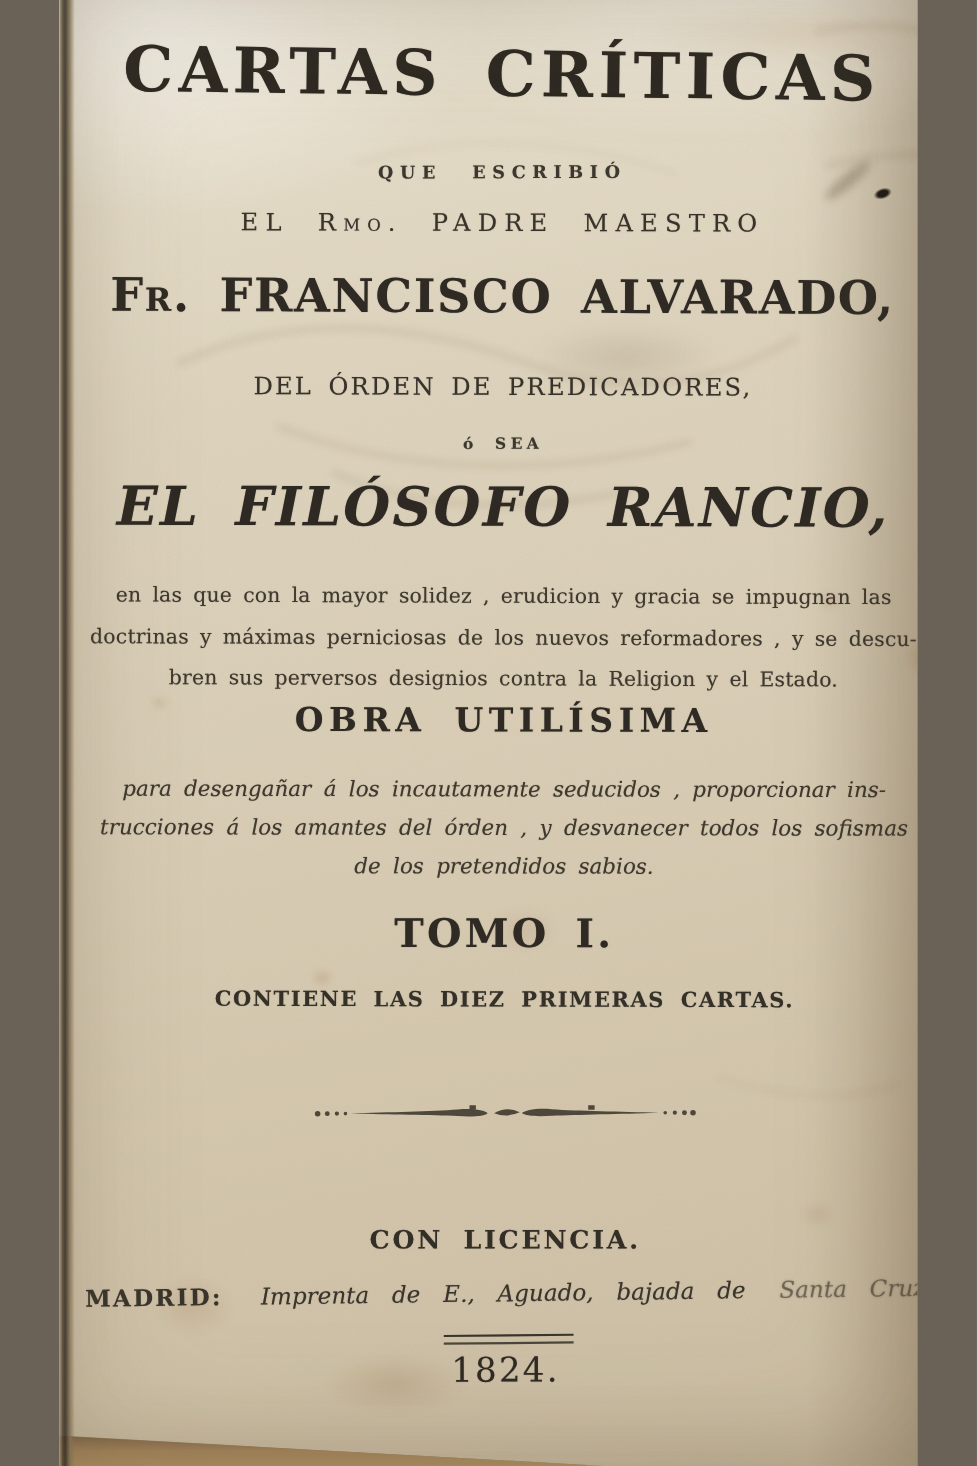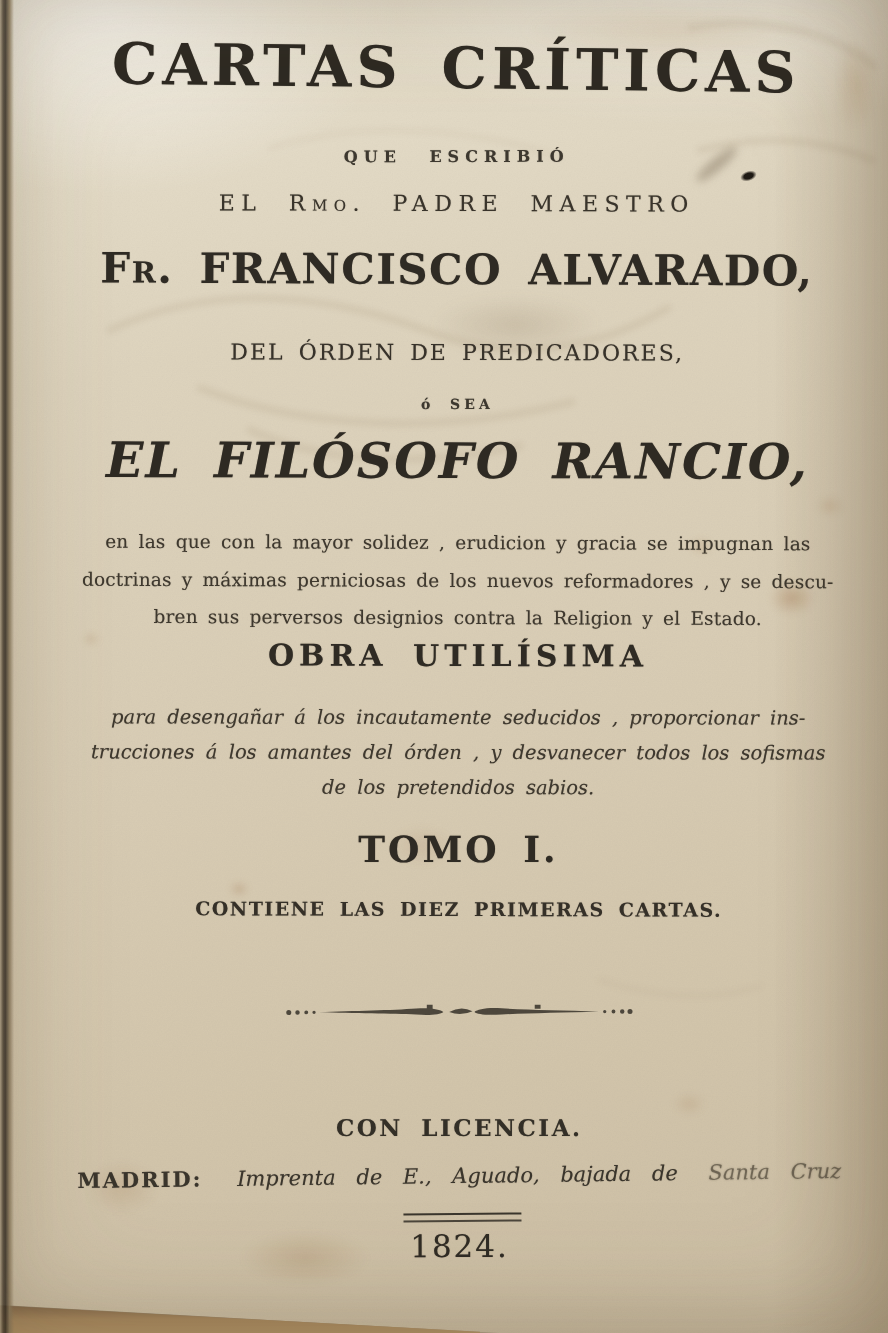--- a/index.html
+++ b/index.html
@@ -1,18 +1,18 @@
 <!DOCTYPE html>
 <html><head>
 <meta charset="utf-8">
 <style>
   html,body{margin:0;padding:0;background:#6b6257;}
   .photo{
     position:relative;
-    width:888px;height:1333px;
+    width:780px;height:1333px;
     margin:0 auto;
     overflow:hidden;
     font-family:"DejaVu Serif","Liberation Serif",serif;
     background:
       radial-gradient(ellipse 420px 260px at 12% 1%, rgba(255,255,255,.55), rgba(255,255,255,0) 70%),
       radial-gradient(ellipse 520px 180px at 78% 0%, rgba(255,255,255,.38), rgba(255,255,255,0) 70%),
       linear-gradient(90deg, rgba(120,100,70,0) 87%, rgba(108,86,56,.22) 100%),
       linear-gradient(168deg, #e9e2d0 0%, #ded4be 26%, #d8ccb4 55%, #d2c5ab 78%, #ccbea3 100%);
   }
   .photo::after{

